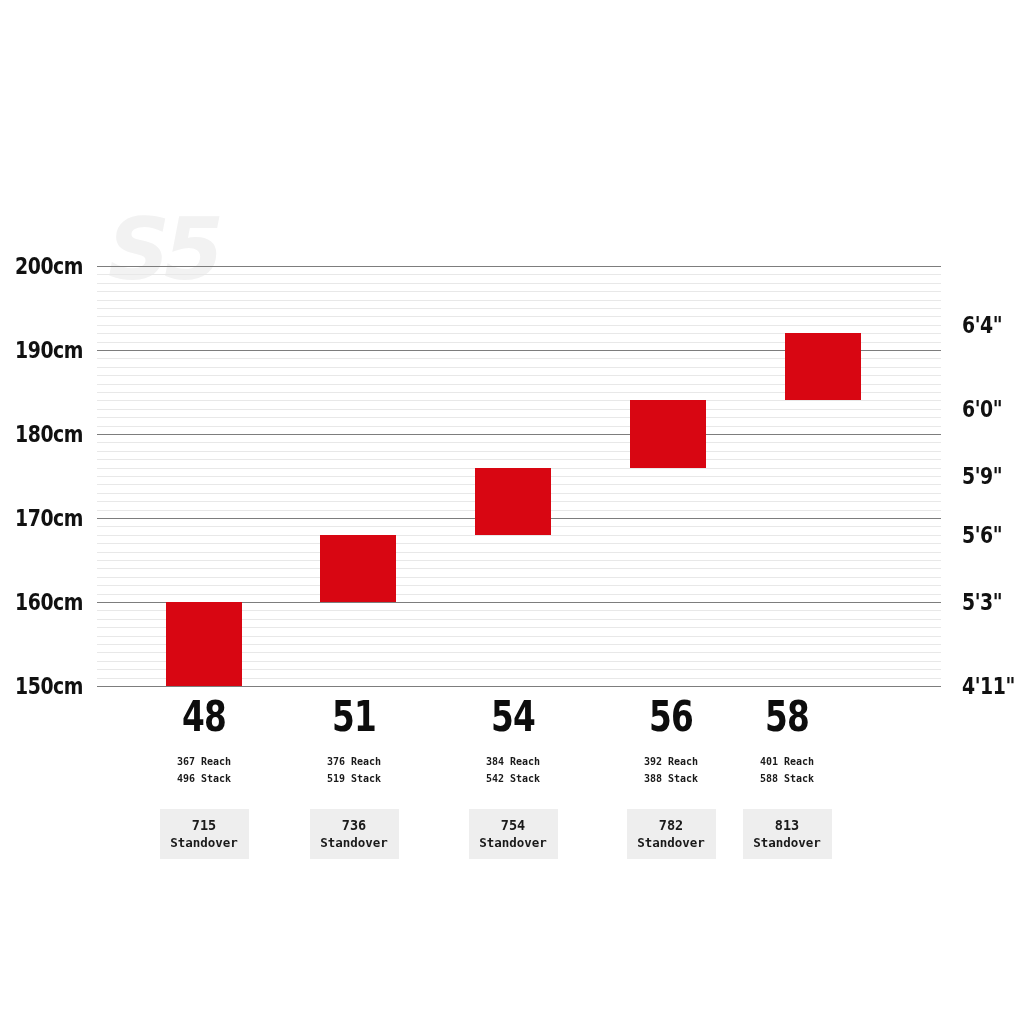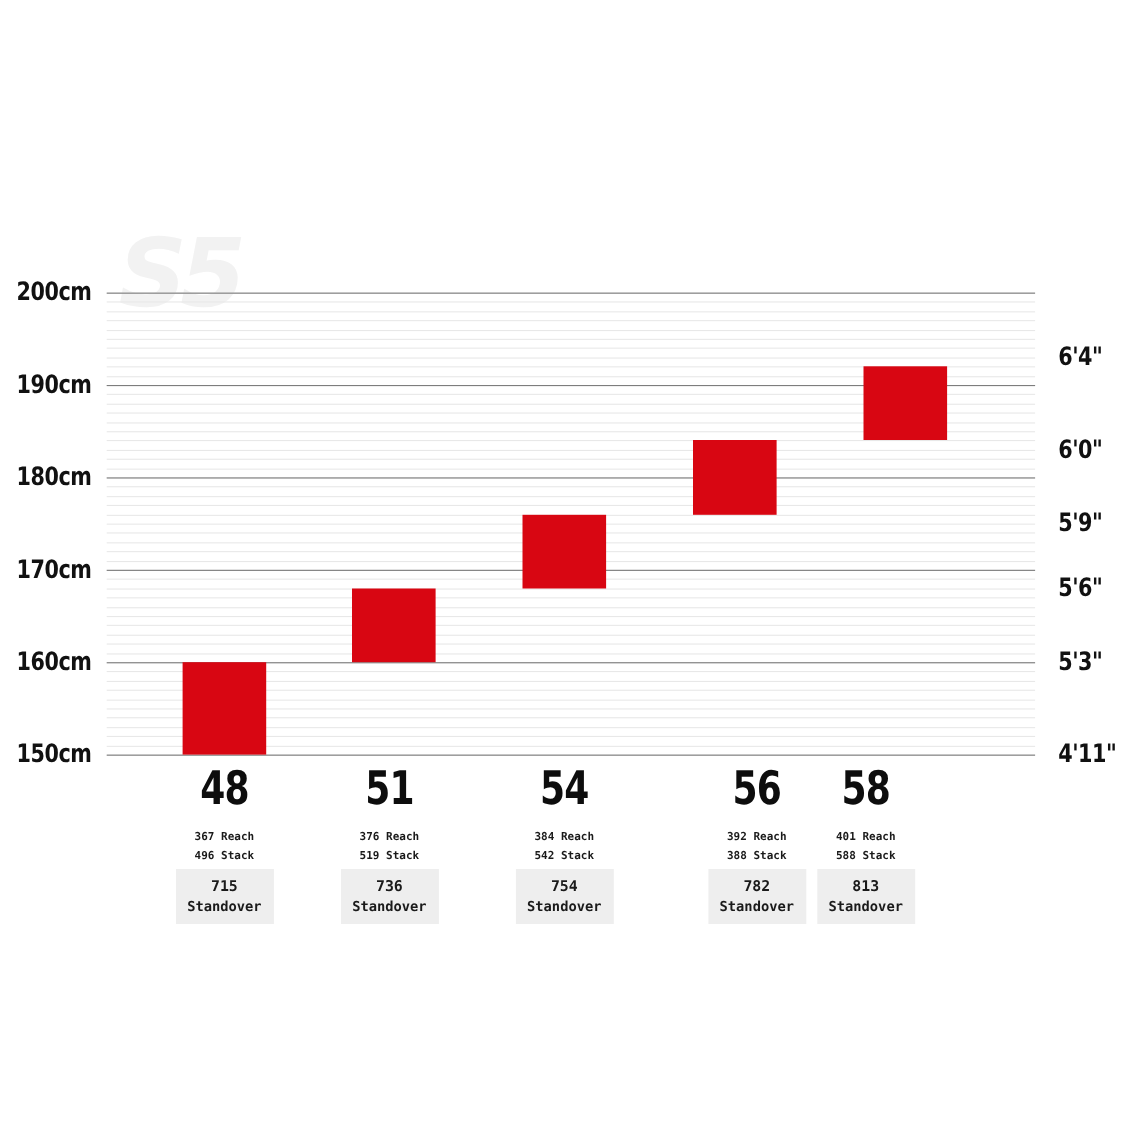--- a/index.html
+++ b/index.html
@@ -117,21 +117,21 @@
   }
   .spec-line {
     font-family: "DejaVu Sans Mono", monospace;
     font-size: 10px;
     font-weight: bold;
     color: #1a1a1a;
     line-height: 1.72;
     letter-spacing: 0px;
   }
   .standover-box {
-    margin: 3px auto 0;
+    margin: 22px auto 0;
     width: 77px;
     background: #eeeeee;
     padding: 7px 6px 8px;
     box-sizing: content-box;
   }
   .standover-value {
     font-family: "DejaVu Sans Mono", monospace;
     font-size: 13.5px;
     font-weight: bold;
     color: #1a1a1a;
@@ -279,21 +279,21 @@
       </div>
       <div class="size-col" style="left: 433px;">
         <div class="size-number">54</div>
         <div class="spec-line">384 Reach</div>
         <div class="spec-line">542 Stack</div>
         <div class="standover-box" style="background: rgb(238, 238, 238);">
           <div class="standover-value">754</div>
           <div class="standover-label">Standover</div>
         </div>
       </div>
-      <div class="size-col" style="left: 608px;">
+      <div class="size-col" style="left: 591px;">
         <div class="size-number">56</div>
         <div class="spec-line">392 Reach</div>
         <div class="spec-line">388 Stack</div>
         <div class="standover-box" style="background: rgb(238, 238, 238);">
           <div class="standover-value">782</div>
           <div class="standover-label">Standover</div>
         </div>
       </div>
       <div class="size-col" style="left: 707px;">
         <div class="size-number">58</div>

